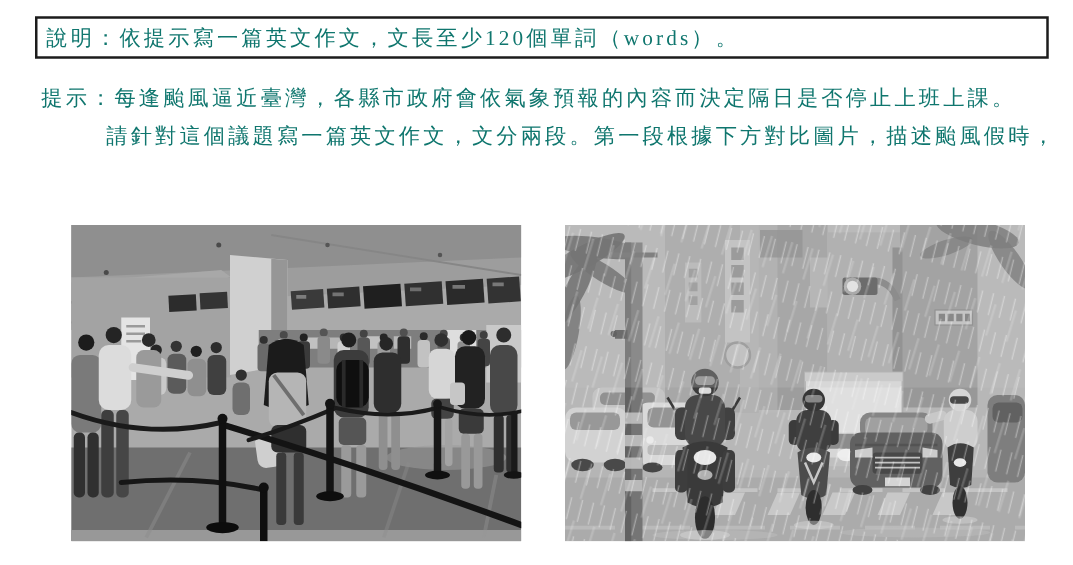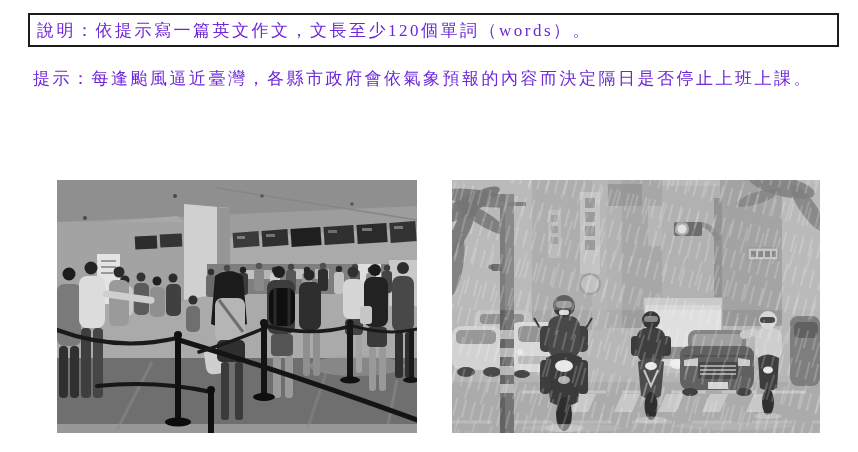--- a/index.html
+++ b/index.html
@@ -4,45 +4,46 @@
 <style>
   html,body { margin:0; padding:0; background:#ffffff; }
   .page {
     position:relative; width:858px; height:452px; background:#ffffff;
     font-family:"Liberation Serif","DejaVu Serif",serif; color:#111;
     overflow:hidden;
   }
   .instruction-box {
     position:absolute; left:28px; top:13px; width:800px; height:30px;
     border:2px solid #1c1c1c; display:flex; align-items:center;
-    padding-left:7px; font-size:17px; letter-spacing:2.5px; color:#6d28d9;
+    padding-left:7px; font-size:17px; letter-spacing:2.5px; color:#0f766e;
     background:#ffffff;
   }
   .hint {
     position:absolute; left:33px; top:64px; width:815px;
-    font-size:17px; letter-spacing:2.5px; line-height:30px; color:#6d28d9;
+    font-size:17px; letter-spacing:2.5px; line-height:30px; color:#0f766e;
   }
   .hint-line { white-space:nowrap; }
   .hint-line.cont { padding-left:52px; }
   figure.photo { position:absolute; margin:0; padding:0; }
   .photo-left  { left:57px;  top:180px; width:360px; height:253px; }
   .photo-right { left:452px; top:180px; width:368px; height:253px; }
   figure.photo svg { display:block; }
 </style>
 </head>
 <body>
 
 <div class="page">
 
   <div class="instruction-box">
     <span>說明：依提示寫一篇英文作文，文長至少120個單詞（words）。</span>
   </div>
 
   <div class="hint">
     <div class="hint-line">提示：每逢颱風逼近臺灣，各縣市政府會依氣象預報的內容而決定隔日是否停止上班上課。</div>
+    <div class="hint-line cont">請針對這個議題寫一篇英文作文，文分兩段。第一段根據下方對比圖片，描述颱風假時，</div>
   </div>
 
   <figure class="photo photo-left">
     <svg viewBox="0 0 360 253" width="360" height="253" role="img" aria-label="黑白對比圖片一：電影院大廳內大批民眾沿排隊護欄排隊購票，天花板懸掛多個菜單螢幕">
       <rect width="360" height="253" fill="#aaaaaa"></rect>
 
       <g>
         <polygon points="0,0 360,0 360,48 150,58 0,84" fill="#9d9d9d"></polygon>
         <polygon points="0,0 360,0 360,26 0,42" fill="#8f8f8f"></polygon>
         <polygon points="0,46 120,36 150,58 0,84" fill="#a8a8a8"></polygon>

